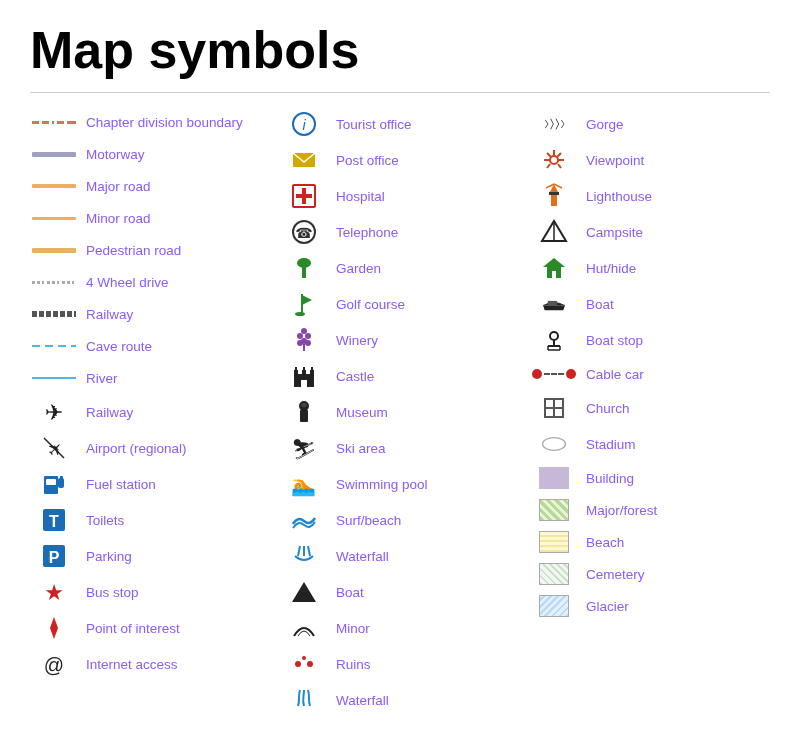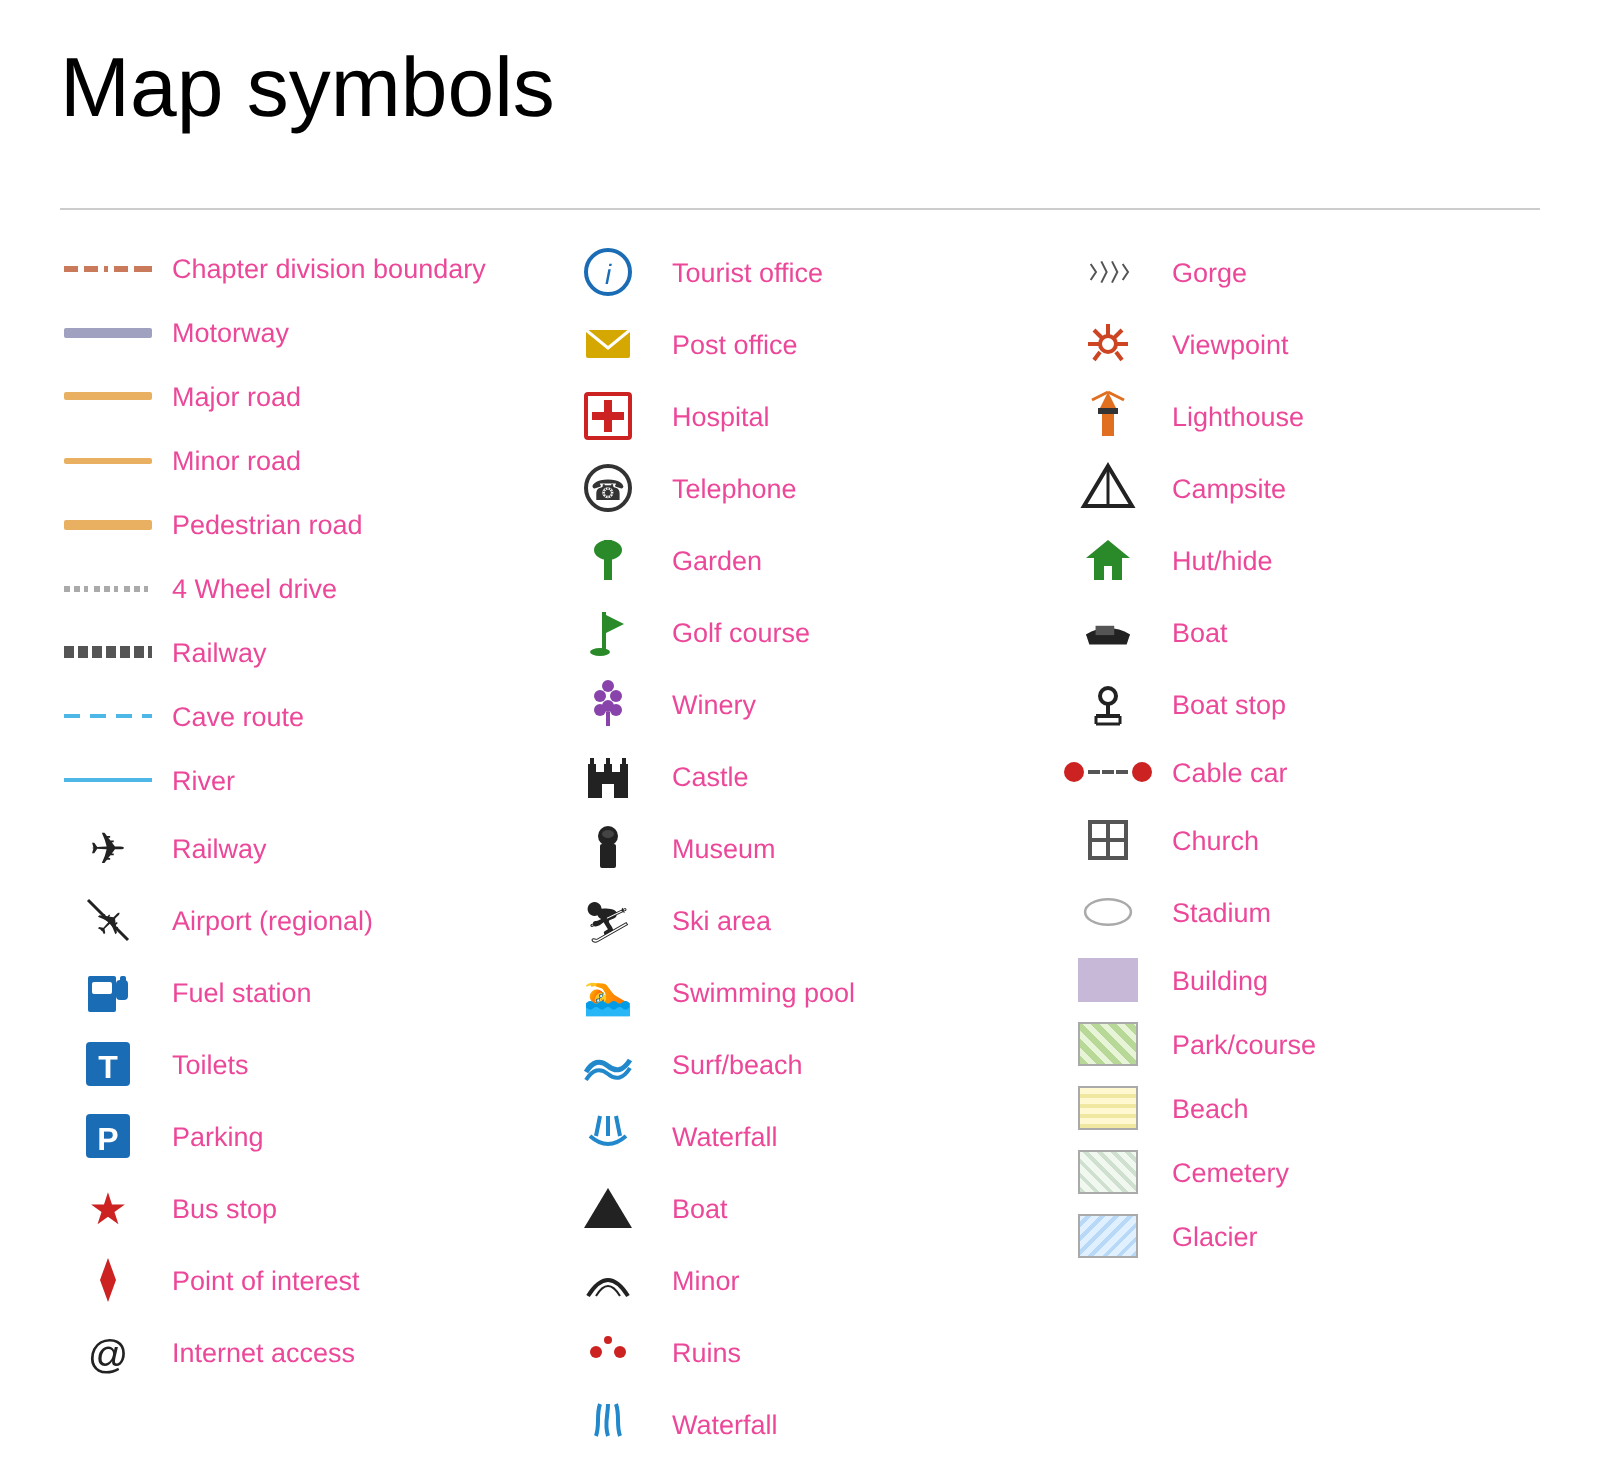--- a/index.html
+++ b/index.html
@@ -5,23 +5,23 @@
     * { margin: 0; padding: 0; box-sizing: border-box; }
     body {
       background: #fff;
       font-family: Arial, sans-serif;
       width: 800px;
       min-height: 740px;
       padding: 20px 30px;
       color: #111;
     }
     h1 {
-      font-size: 42px;
-      font-weight: 400;
-      margin-bottom: 36px;
+      font-size: 52px;
+      font-weight: 700;
+      margin-bottom: 12px;
       color: #000;
     }
     .divider {
       border: none;
       border-top: 1px solid #ccc;
       margin-bottom: 14px;
     }
     .columns {
       display: grid;
       grid-template-columns: 1fr 1fr 1fr;
@@ -38,21 +38,21 @@
     .sym {
       width: 48px;
       min-width: 48px;
       display: flex;
       align-items: center;
       justify-content: center;
       font-size: 20px;
     }
     .label {
       font-size: 13.5px;
-      color: #ec4899;
+      color: #8b5cf6;
     }
     .line-motorway { width:44px; height:5px; background:#a0a0c0; border-radius:1px; }
     .line-major { width:44px; height:4px; background:#e8b060; border-radius:1px; }
     .line-minor { width:44px; height:3px; background:#e8b060; border-radius:1px; }
     .line-pedestrian { width:44px; height:5px; background:#e8b060; border-radius:1px; }
 
     
     .sym svg { width: 28px; height: 28px; }
   </style>
 </head>
@@ -526,21 +526,21 @@
       <div class="sym">
         <div style="width:30px;height:22px;background:#c8b8d8;"></div>
       </div>
       <span class="label">Building</span>
     </div>
 
     <div class="row">
       <div class="sym">
         <div style="width:30px;height:22px;background:repeating-linear-gradient(45deg,#b8d898 0,#b8d898 3px,#e8f4d8 3px,#e8f4d8 6px);border:1px solid #aaa;"></div>
       </div>
-      <span class="label">Park/course</span>
+      <span class="label">Major/forest</span>
     </div>
 
     <div class="row">
       <div class="sym">
         <div style="width:30px;height:22px;background:repeating-linear-gradient(0deg,#f0e8a0 0,#f0e8a0 2px,#fff8d0 2px,#fff8d0 5px);border:1px solid #aaa;"></div>
       </div>
       <span class="label">Beach</span>
     </div>
 
     <div class="row">

